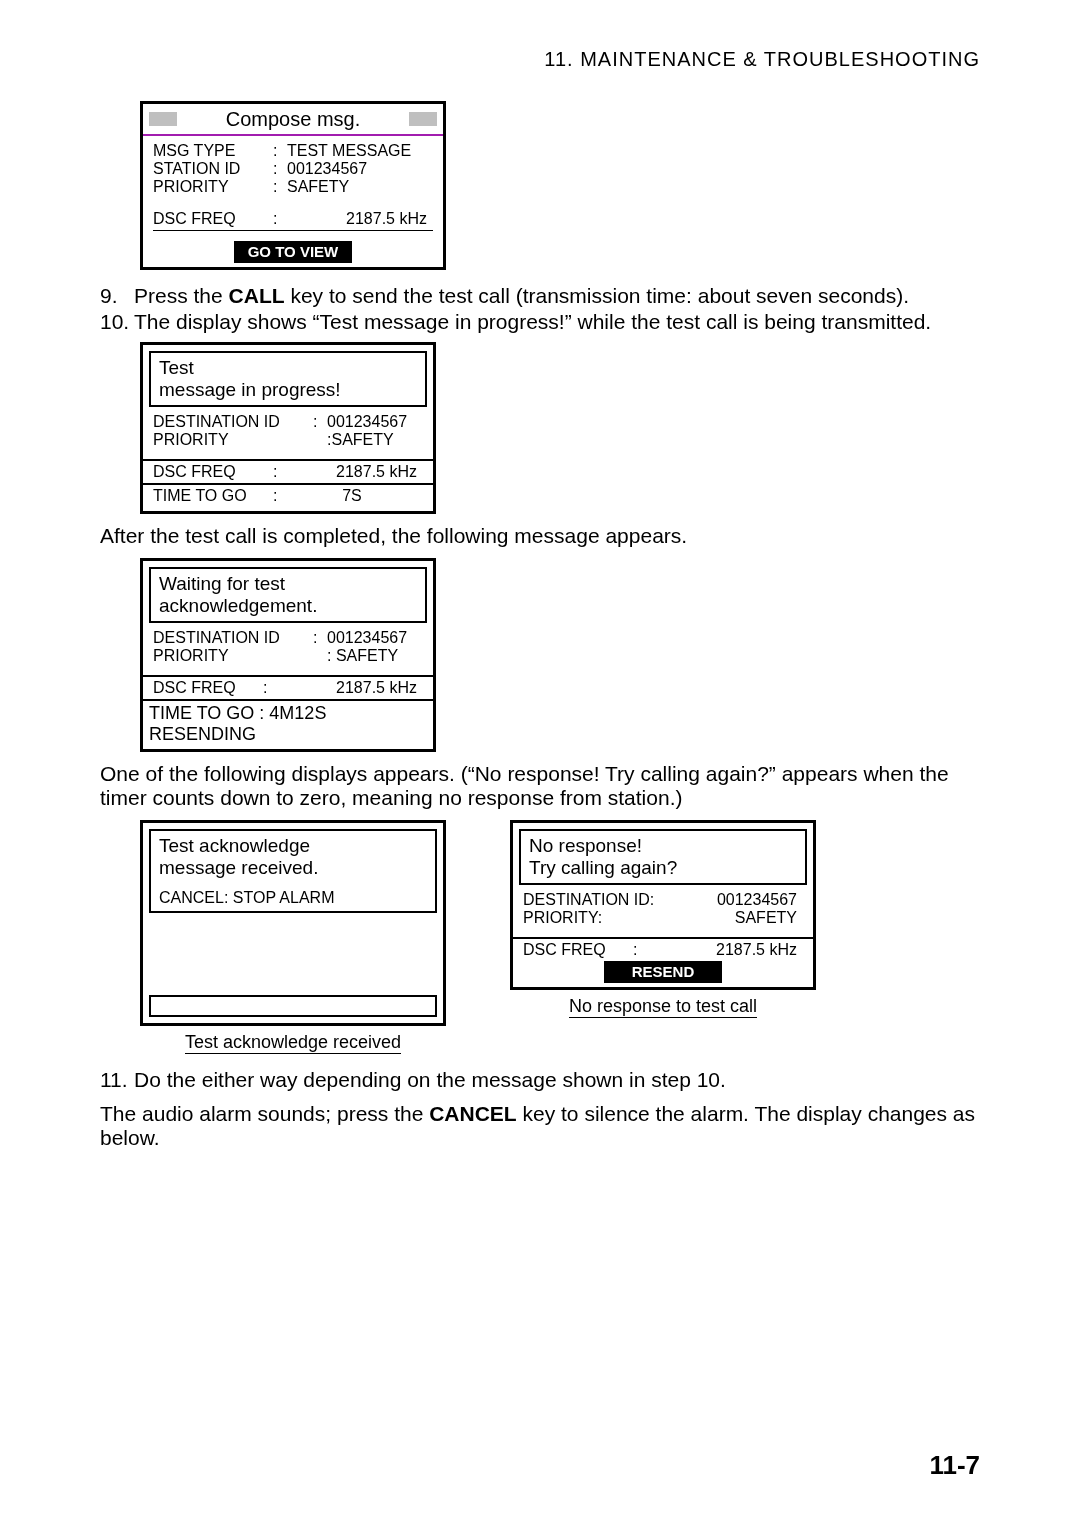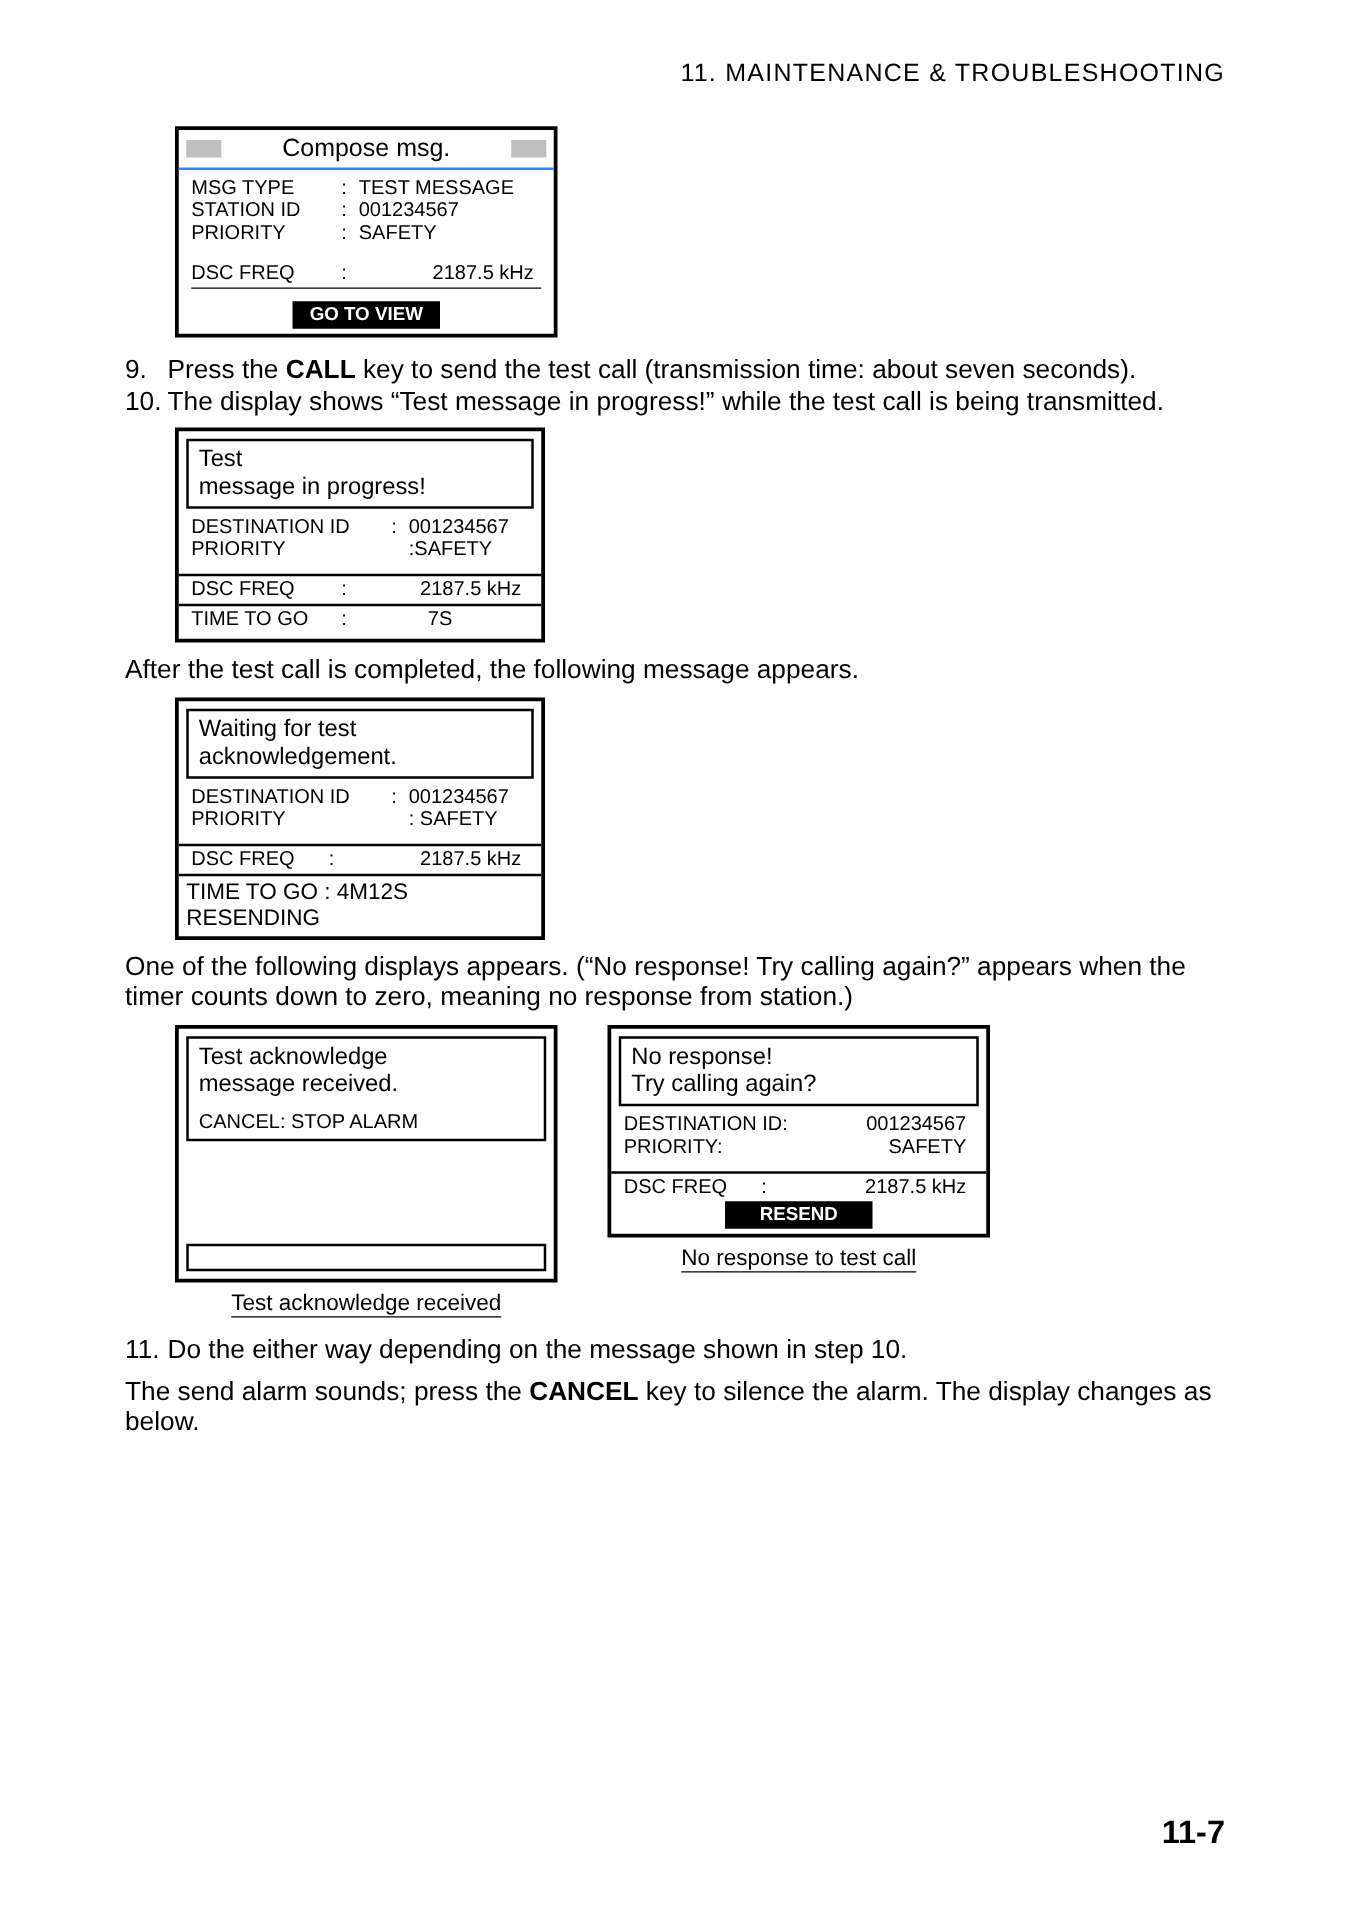--- a/index.html
+++ b/index.html
@@ -26,21 +26,21 @@
   .disp {
     border: 3px solid #000;
     width: 300px;
     background: #fff;
     font-family: Arial, Helvetica, sans-serif;
   }
   .disp .titlebar {
     display: flex;
     align-items: center;
     justify-content: center;
-    border-bottom: 2px solid #3b82f6;
+    border-bottom: 2px solid #a21caf;
     position: relative;
     height: 30px;
   }
   .titlebar .deco {
     width: 28px;
     height: 14px;
     background: #bfbfbf;
     position: absolute;
   }
   .titlebar .deco.left { left: 6px; }
@@ -105,21 +105,21 @@
   .caption {
     text-align: center;
     font-size: 18px;
     border-bottom: 1px solid #000;
     display: inline-block;
     margin-top: 6px;
   }
 
   .twocol {
     display: flex;
-    gap: 40px;
+    gap: 64px;
     margin-left: 40px;
   }
   .twocol .col { display: flex; flex-direction: column; align-items: center; }
 
   .subhead {
     font-weight: bold;
     text-decoration: underline;
     font-size: 21px;
     margin: 16px 0 8px 0;
   }
@@ -308,18 +308,18 @@
 
   <ol class="steps mt12">
     <li>
       <span class="num">11.</span>
       <span>Do the either way depending on the message shown in step 10.</span>
     </li>
   </ol>
 
 
   <div class="para">
-    <span>The send alarm sounds; press the </span><b>CANCEL</b><span> key to silence the alarm. The display changes as below.</span>
+    <span>The audio alarm sounds; press the </span><b>CANCEL</b><span> key to silence the alarm. The display changes as below.</span>
   </div>
 
 </div>
 
 <div class="pagenum">11-7</div>
 
 </body></html>

